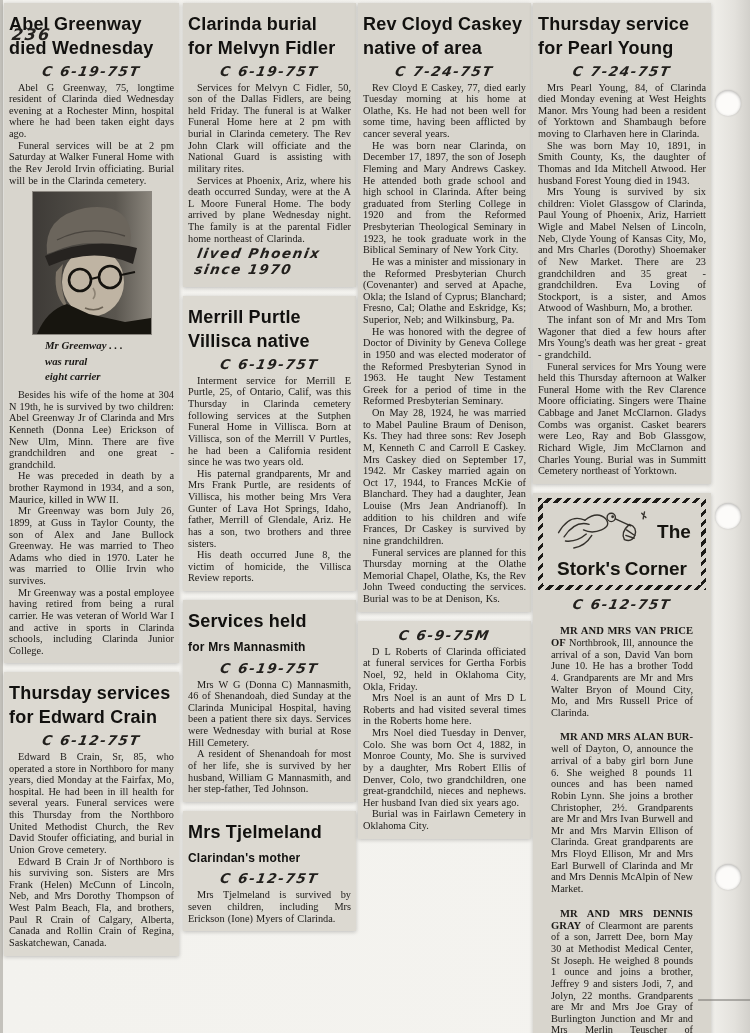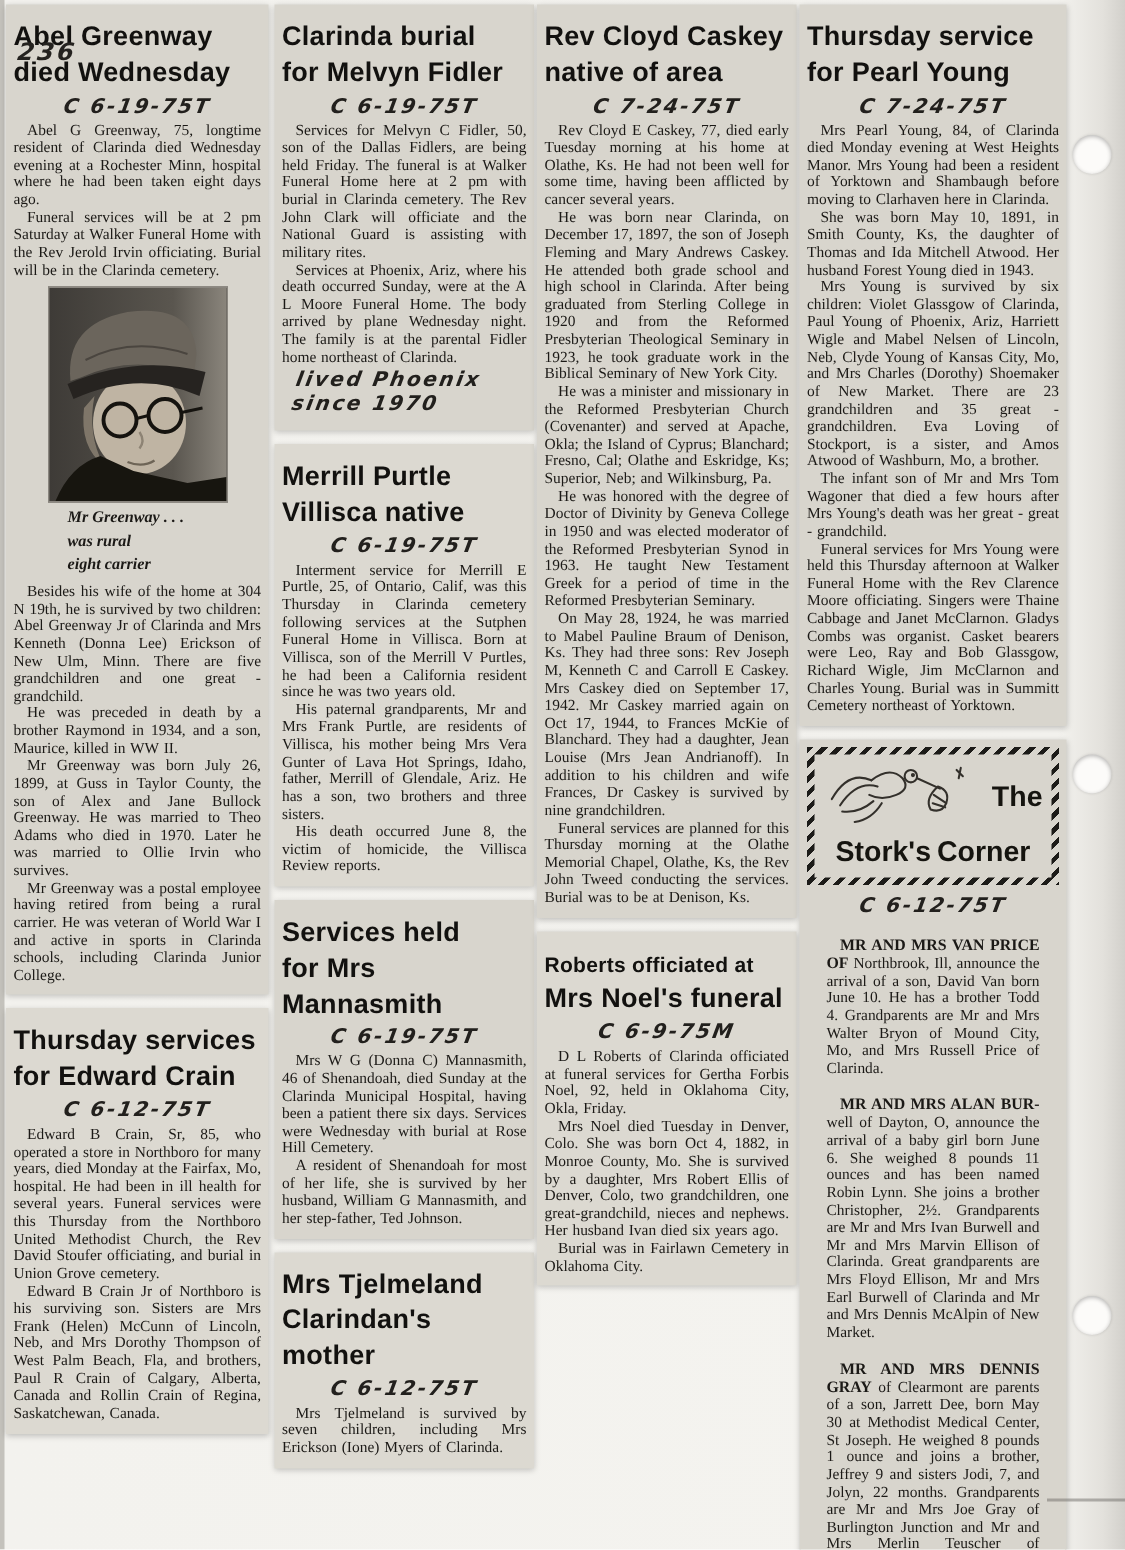--- a/index.html
+++ b/index.html
@@ -16,21 +16,21 @@
   #col4{left:533px;width:178px;}
   .clip{
     background:#d8d5cd;padding:5px 5px 7px 5px;margin-bottom:9px;
     box-shadow:0 1px 4px rgba(0,0,0,.22);position:relative;
   }
   .clip.alt{background:#dcd9d1;}
   .headline{
     font-family:"Liberation Sans",sans-serif;font-weight:700;color:#12110f;
     font-size:18px;line-height:1.32;margin:5px 0 2px 0;letter-spacing:.2px;
   }
-  .hl-s{font-size:18px;}
+  .hl-s{font-size:12px;}
   .hl-xs{font-size:14px;}
   .hand{
     font-family:"DejaVu Sans",sans-serif;font-style:italic;font-weight:700;
     font-size:13.5px;letter-spacing:1.6px;color:#22201d;
     transform:skewX(-10deg);text-align:center;margin:1px 0 3px 0;
   }
   .hand.left{text-align:left;margin-left:8px;}
   .bodytext p{
     margin:0;font-size:10.3px;line-height:1.13;text-align:justify;
     text-indent:9px;word-spacing:.6px;
@@ -43,21 +43,21 @@
     font-weight:700;font-size:10.8px;line-height:1.45;padding-left:36px;margin:1px 0 4px 0;
   }
   .caption div{white-space:nowrap;font-style:italic;}
   .hw-num{
     position:absolute;left:8px;top:22px;
     font-family:"DejaVu Sans",sans-serif;font-style:italic;font-weight:700;
     font-size:16px;letter-spacing:2px;transform:skewX(-8deg);color:#24221f;
   }
   .stork-frame{padding:5px;background:repeating-linear-gradient(135deg,#1c1b18 0 3px,#d8d5cd 3px 7px);margin-bottom:6px;}
   .stork-inner{background:#d8d5cd;padding:3px 6px 5px 6px;}
-  .stork-row1{display:flex;align-items:center;justify-content:space-between;}
+  .stork-row1{display:flex;align-items:center;justify-content:center;}
   .stork-title{font-family:"Liberation Sans",sans-serif;font-weight:700;font-size:19px;color:#15140f;}
   .stork-row2{display:flex;justify-content:space-around;padding:0 6px;}
   .stork-entry{margin:13px;font-size:10.3px;line-height:1.13;text-align:justify;text-indent:9px;word-spacing:.6px;}
   .stork-entry b{font-size:10.6px;}
   .hole{
     position:absolute;width:26px;height:26px;border-radius:50%;
     background:#fcfbf9;box-shadow:inset 0 1px 3px rgba(0,0,0,.28),0 0 2px rgba(0,0,0,.15);
   }
   .scan-line{position:absolute;left:698px;top:999px;width:52px;height:2px;background:#6f6d69;opacity:.5;}
 </style>
@@ -167,24 +167,24 @@
       <p>Rev Cloyd E Caskey, 77, died early Tuesday morning at his home at Olathe, Ks. He had not been well for some time, having been afflicted by cancer several years.</p>
       <p>He was born near Clarinda, on December 17, 1897, the son of Joseph Fleming and Mary Andrews Caskey. He attended both grade school and high school in Clarinda. After being graduated from Sterling College in 1920 and from the Reformed Presbyterian Theological Seminary in 1923, he took graduate work in the Biblical Seminary of New York City.</p>
       <p>He was a minister and missionary in the Reformed Presbyterian Church (Covenanter) and served at Apache, Okla; the Island of Cyprus; Blanchard; Fresno, Cal; Olathe and Eskridge, Ks; Superior, Neb; and Wilkinsburg, Pa.</p>
       <p>He was honored with the degree of Doctor of Divinity by Geneva College in 1950 and was elected moderator of the Reformed Presbyterian Synod in 1963. He taught New Testament Greek for a period of time in the Reformed Presbyterian Seminary.</p>
       <p>On May 28, 1924, he was married to Mabel Pauline Braum of Denison, Ks. They had three sons: Rev Joseph M, Kenneth C and Carroll E Caskey. Mrs Caskey died on September 17, 1942. Mr Caskey married again on Oct 17, 1944, to Frances McKie of Blanchard. They had a daughter, Jean Louise (Mrs Jean Andrianoff). In addition to his children and wife Frances, Dr Caskey is survived by nine grandchildren.</p>
       <p>Funeral services are planned for this Thursday morning at the Olathe Memorial Chapel, Olathe, Ks, the Rev John Tweed conducting the services. Burial was to be at Denison, Ks.</p>
     </div>
   </article>
 
   <article class="clip alt">
-    <h2 class="headline"><span class="hl-xs">Roberts officiated at</span><br><span>Mrs Noel's funeral</span></h2>
     <div class="hand">C 6-9-75M</div>
     <div class="bodytext">
       <p>D L Roberts of Clarinda officiated at funeral services for Gertha Forbis Noel, 92, held in Oklahoma City, Okla, Friday.</p>
+      <p>Mrs Noel is an aunt of Mrs D L Roberts and had visited several times in the Roberts home here.</p>
       <p>Mrs Noel died Tuesday in Denver, Colo. She was born Oct 4, 1882, in Monroe County, Mo. She is survived by a daughter, Mrs Robert Ellis of Denver, Colo, two grandchildren, one great-grandchild, nieces and nephews. Her husband Ivan died six years ago.</p>
       <p>Burial was in Fairlawn Cemetery in Oklahoma City.</p>
     </div>
   </article>
 </div>
 
 <div class="col" id="col4">
   <article class="clip">
     <h2 class="headline"><span>Thursday service</span><br><span>for Pearl Young</span></h2>
     <div class="hand">C 7-24-75T</div>

